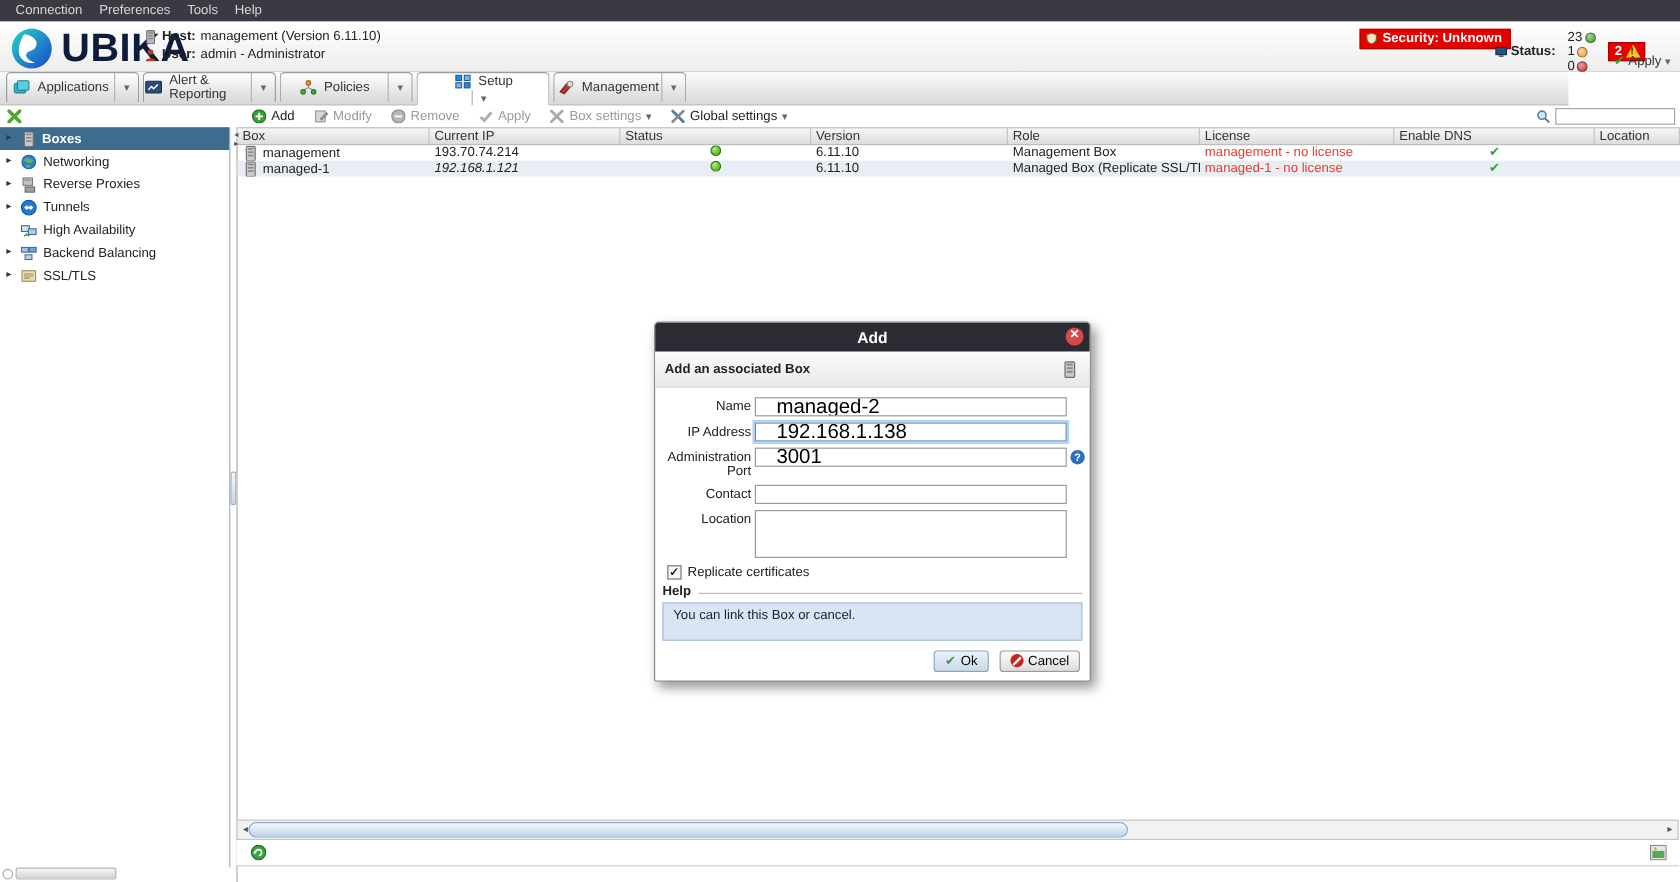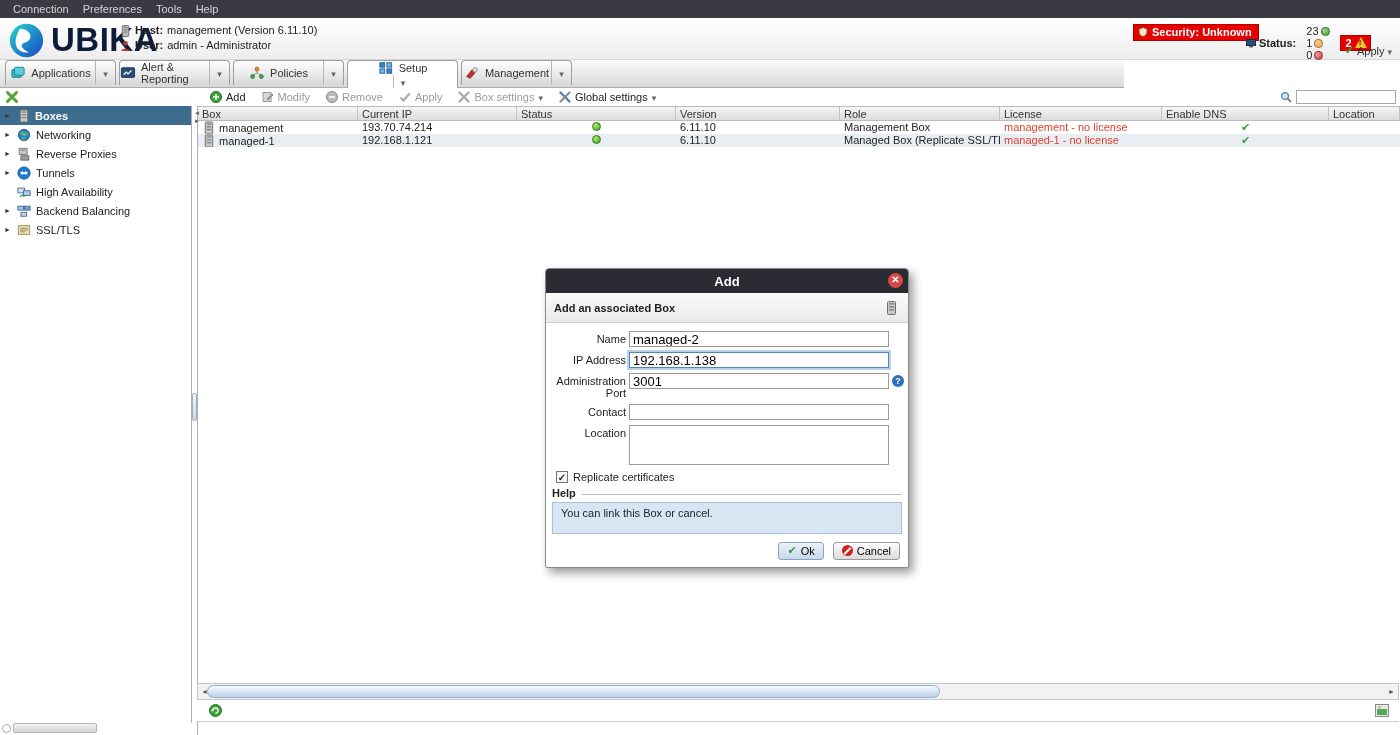--- a/index.html
+++ b/index.html
@@ -24,21 +24,21 @@
   .dot { width:9px; height:9px; border-radius:50%; display:inline-block; border:1px solid rgba(0,0,0,.35); }
   .alert-badge { background:#e60000; border:1px solid #b00000; color:#fff; font-weight:bold; padding:0 3px 1px 5px; display:flex; align-items:center; gap:3px; margin-left:4px; height:16px; }
   .tri { width:0; height:0; border-left:6px solid transparent; border-right:6px solid transparent; border-bottom:11px solid #f4c520; position:relative; }
   .tri::after { content:"!"; position:absolute; left:-2px; top:1px; font-size:8px; font-weight:bold; color:#222; }
   .apply-top { position:absolute; right:8px; top:26px; display:flex; align-items:center; gap:3px; color:#333; }
   .check { color:#3ba03b; font-size:11px; }
   .check::before { content:"✔"; }
   .caret::before { content:"▾"; color:#666; font-size:9px; }
 
   
-  .tabbar { position:absolute; left:0; top:60px; width:1124px; height:28px; background:linear-gradient(#fbfbfb,#d9d9d9); border-bottom:1px solid #ababab; }
+  .tabbar { position:absolute; left:0; top:60px; width:1307px; height:28px; background:linear-gradient(#fbfbfb,#d9d9d9); border-bottom:1px solid #ababab; }
   .tabs { position:absolute; left:5px; bottom:-1px; display:flex; gap:3px; }
   .tab { width:111px; height:25px; border:1px solid #9d9d9d; border-bottom:none; border-radius:4px 4px 0 0; background:linear-gradient(#ffffff,#d8d8d8); display:flex; align-items:center; cursor:pointer; }
   .tab .tab-body { flex:1; display:flex; align-items:center; justify-content:center; gap:5px; height:100%; }
   .tab .tab-arrow { width:20px; height:100%; border-left:1px solid #b5b5b5; display:flex; align-items:center; justify-content:center; }
   .tab.active { background:#fff; height:28px; box-shadow:0 1px 0 #fff;flex-direction:column; }
   .tab-label { color:#333; }
 
   
   .toolbar { position:absolute; left:0; top:88px; width:1400px; height:18px; background:#fff; }
   .collapse-x { position:absolute; left:6px; top:3px; }
@@ -78,21 +78,21 @@
   .dialog { position:absolute; left:545px; top:268px; width:364px; background:#fff; border:1px solid #8a8a8a; border-radius:4px 4px 2px 2px; box-shadow:4px 5px 10px rgba(0,0,0,.4); z-index:20; }
   .dlg-title { height:24px; background:#2b2b33; border-radius:3px 3px 0 0; display:flex; align-items:center; justify-content:center; position:relative; }
   .dlg-title-text { color:#fff; font-weight:bold; font-size:13px; }
   .dlg-close { position:absolute; right:5px; top:4px; width:15px; height:15px; border-radius:50%; background:#d84848; color:#fff; font-size:10px; font-weight:bold; text-align:center; line-height:14px; cursor:pointer; }
   .dlg-close::before { content:"✕"; }
   .dlg-section { height:30px; background:linear-gradient(#fbfbfb,#e9e9e9); border-bottom:1px solid #d0d0d0; display:flex; align-items:center; justify-content:space-between; padding:0 10px 0 8px; }
   .dlg-section-title { font-weight:bold; }
   .dlg-form { padding:8px 0 0 0; }
   .f-row { display:flex; margin-bottom:5px; align-items:flex-start; }
   .f-label { width:83px; text-align:right; padding-right:3px; padding-top:2px; color:#222; }
-  .f-input { width:260px; height:16px; border:1px solid #9b9b9b; font-size:13px; padding:0 3px; font-family:"Liberation Sans",sans-serif; }
+  .f-input { width:260px; height:16px; border:1px solid #9b9b9b; font-size:17px; padding:0 17px; font-family:"Liberation Sans",sans-serif; }
   .f-input.focused { border:1px solid #4f87c0; outline:2px solid #b9d3ec; }
   .f-textarea { width:260px; height:40px; border:1px solid #9b9b9b; font-size:11px; font-family:"Liberation Sans",sans-serif; resize:none; }
   .help-q { width:12px; height:12px; border-radius:50%; background:#2f6fc0; color:#fff; font-size:9px; font-weight:bold; text-align:center; line-height:12px; margin:2px 0 0 3px; cursor:pointer; }
   .help-q::before { content:"?"; }
   .cb-row { display:flex; align-items:flex-end; gap:5px; padding-left:10px; margin:6px 0 4px; }
   .cbx { width:12px; height:12px; border:1px solid #777; background:#f4f7fa; text-align:center; line-height:11px; font-size:10px; color:#222; cursor:pointer; }
   .cbx.checked::before { content:"✓"; font-weight:bold; }
   .dlg-help { margin:0 6px; }
   .dlg-help .legend { font-weight:bold; display:flex; align-items:center; gap:6px; }
   .dlg-help .legend::after { content:""; flex:1; border-top:1px solid #bbb; margin-top:2px; }
@@ -489,21 +489,21 @@
               <svg width="13" height="14" viewBox="0 0 14 15">
                 <rect x="3.5" y="1" width="8" height="13" rx="1" fill="#c9c9c9" stroke="#6e6e6e"></rect>
                 <rect x="5" y="2.5" width="5" height="1.5" fill="#8a8a8a"></rect>
                 <rect x="5" y="5.5" width="5" height="1.5" fill="#8a8a8a"></rect>
                 <rect x="5" y="8.5" width="5" height="1.5" fill="#8a8a8a"></rect>
               </svg>
             </span>
             <span>managed-1</span>
           </span>
         </div>
-        <div class="td" style="width: 159px;">192.168.1.121</div>
+        <div class="td" style="width: 159px; font-style: italic;">192.168.1.121</div>
         <div class="td center" style="width: 159px;"><span class="status-dot"></span></div>
         <div class="td" style="width: 164px;">6.11.10</div>
         <div class="td" style="width: 160px;">Managed Box (Replicate SSL/TLS ce...</div>
         <div class="td" style="width: 162px;"><span class="red">managed-1 - no license</span></div>
         <div class="td center" style="width: 167px;"><span class="dns-check"></span></div>
         <div class="td" style="flex: 1 1 0%;"></div>
       </div>
     </div>
 </div>
 

